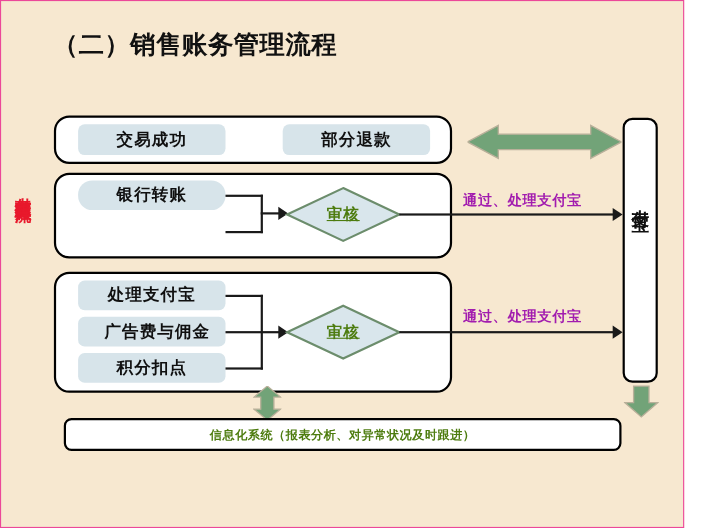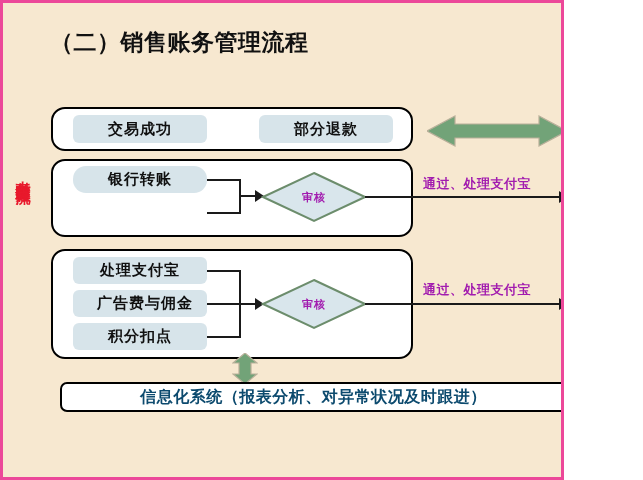--- a/index.html
+++ b/index.html
@@ -2,24 +2,24 @@
 <html><head>
 <meta charset="utf-8">
 <style>
   html, body {
     margin: 0;
     padding: 0;
     background: #ffffff;
   }
   #slide {
     position: relative;
-    width: 564px;
+    width: 622px;
     height: 480px;
     background: #f7e8d0;
-    border: 3px solid #ec4899;
+    border: 1px solid #ec4899;
     box-sizing: border-box;
     overflow: hidden;
     font-family: "DejaVu Sans", "Liberation Sans", sans-serif;
   }
 
   
   #title {
     position: absolute;
     left: 47px;
     top: 24px;
@@ -84,24 +84,25 @@
   .diamond-shape {
     position: absolute;
     inset: 0;
   }
   .diamond-label {
     position: absolute;
     inset: 0;
     display: flex;
     align-items: center;
     justify-content: center;
-    font-size: 11px;
-    font-weight: bold;
-    color: #a21caf;
+    font-size: 14px;
+    font-weight: bold;
+    color: #4d7c0f;
     letter-spacing: 1px;
+    text-decoration: underline;
   }
 
   
   .ln-h { position: absolute; background: #1a1a1a; height: 2px; }
   .ln-v { position: absolute; background: #1a1a1a; width: 2px; }
   .arrow-head-r {
     position: absolute;
     width: 0; height: 0;
     border-top: 6px solid transparent;
     border-bottom: 6px solid transparent;
@@ -152,23 +153,23 @@
     top: 379px;
     width: 507px;
     height: 30px;
     background: #ffffff;
     border: 2.5px solid #000000;
     border-radius: 7px;
     box-sizing: border-box;
     display: flex;
     align-items: center;
     justify-content: center;
-    font-size: 16px;
-    font-weight: bold;
-    color: #0c4a6e;
+    font-size: 11px;
+    font-weight: bold;
+    color: #4d7c0f;
     letter-spacing: 0.5px;
     white-space: nowrap;
   }
 
   
   .green-arrow { position: absolute; }
 </style>
 </head>
 <body>
 

